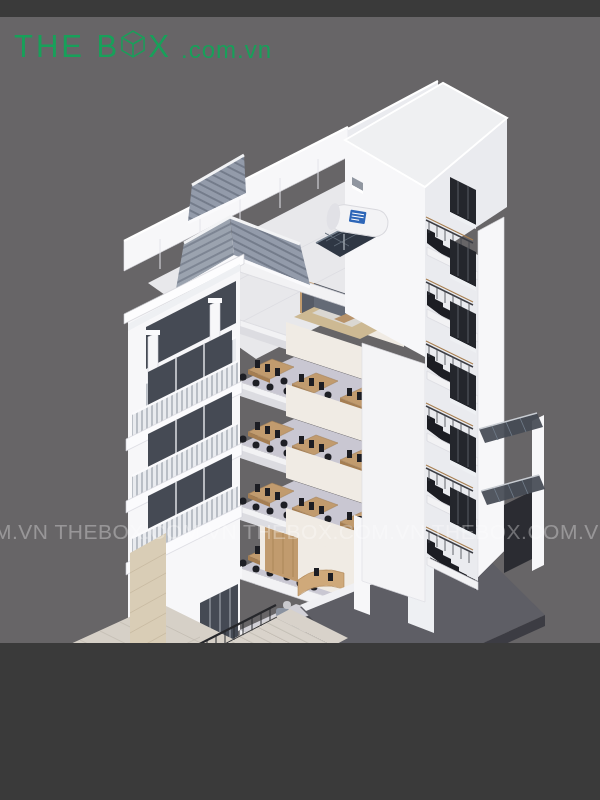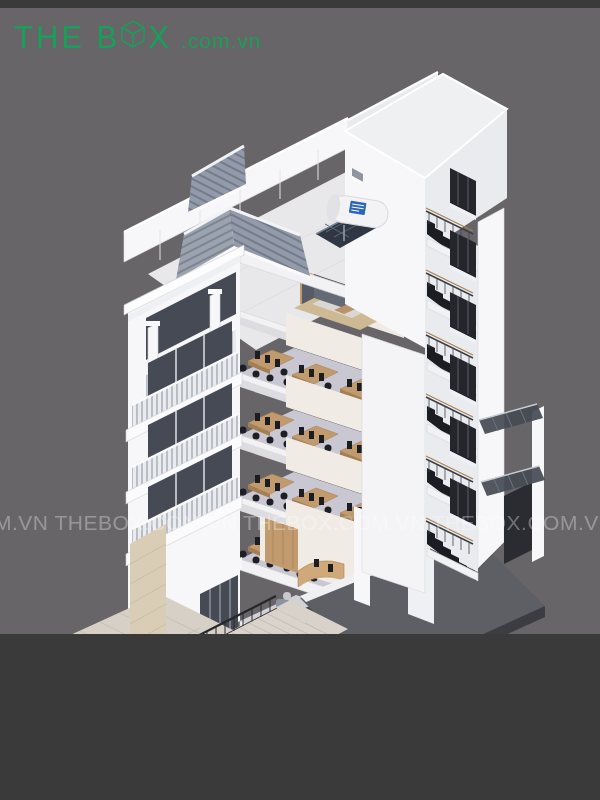--- a/index.html
+++ b/index.html
@@ -1,23 +1,23 @@
 <!DOCTYPE html>
 <html><head>
 <meta charset="utf-8">
 <style>
   html,body{margin:0;padding:0;background:#3a3a3a;}
-  .stage{position:relative;width:600px;height:626px;margin:8px auto;background:#676567;overflow:hidden;
+  .stage{position:relative;width:600px;height:626px;margin:17px auto;background:#676567;overflow:hidden;
          font-family:"Liberation Sans",sans-serif;}
   .scene-svg{position:absolute;left:0;top:0;}
   
   .logo{position:absolute;left:14px;top:12px;display:flex;align-items:center;color:#18a05a;z-index:5;}
   .logo .big{font-size:31px;letter-spacing:3px;font-weight:400;line-height:1;}
   .logo .cube{margin:0 3px 2px 1px;}
-  .logo .suffix{font-size:21px;letter-spacing:1px;margin-left:9px;padding-top:7px;font-weight:400;}
+  .logo .suffix{font-size:24px;letter-spacing:1px;margin-left:9px;padding-top:7px;font-weight:400;}
   
   .watermark{position:absolute;left:-6px;top:503px;width:620px;white-space:nowrap;overflow:hidden;
              font-size:21px;letter-spacing:0.5px;font-weight:400;color:rgba(255,255,255,0.32);z-index:4;}
   
   .wA{fill:#f7f7f9;} .wB{fill:#eaebef;}
   .slabE{fill:#f2f2f4;stroke:#d4d4da;stroke-width:.6;}
   .floorL{fill:#c9c7d2;} .wallIn{fill:#f0ebe4;}
   .wood{fill:#c19b6e;} .woodD{fill:#a57e52;}
   .dark{fill:#1c1d23;} .glassD{fill:#454a54;}
   .chair{fill:#1e1f25;} .sofa{fill:#565b66;}

